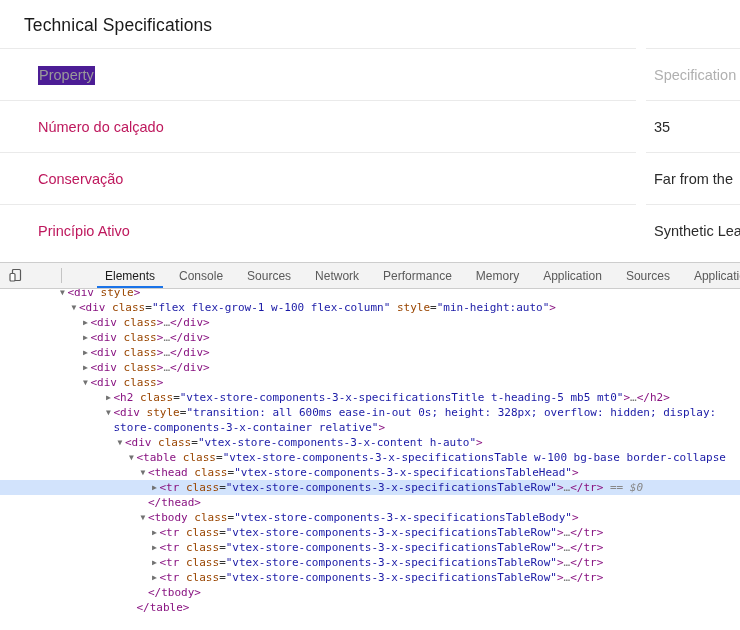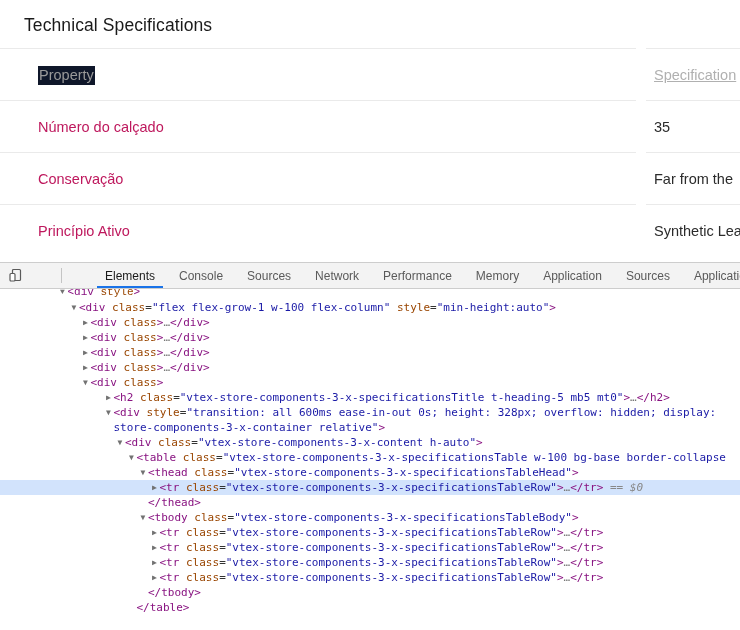--- a/index.html
+++ b/index.html
@@ -56,27 +56,26 @@
   }
   #spec-table td.spec-cell {
     border-top: 1px solid #eaeaea;
     padding-left: 8px;
     color: #2b2b2b;
   }
   #spec-table tr.head-row td {
     color: #a8a8a8;
   }
   #spec-table tr.head-row td.prop-cell .hl {
-    background: #0f172a;
+    background: #4c1d95;
     color: #9a9a9a;
     padding: 1px 1px 2px 1px;
   }
   #spec-table tr.head-row td.spec-cell {
     color: #b0b0b0;
-    text-decoration: underline;
   }
 
   
   #devtools {
     position: absolute;
     left: 0; top: 262px;
     width: 740px; height: 368px;
     background: #ffffff;
     border-top: 1px solid #cdcdcd;
     overflow: hidden;
@@ -257,21 +256,21 @@
         <span>
           <svg width="11" height="11" viewBox="0 0 11 11" aria-hidden="true">
             <circle cx="5.5" cy="5.5" r="3.4" fill="none" stroke="#6b6b6b" stroke-width="1.1"></circle>
           </svg>
         </span>
       </div>
     </div>
   </div>
 
   <div id="dom-tree">
-      <div class="dom-line" style="margin-top: -4px; font-family: Liberation Mono, monospace;"><span class="ind" style="width: 57.5px;"></span><span class="tw">▼</span><span class="tg">&lt;div</span><span class="at"> style</span><span class="tg">&gt;</span></div>
+      <div class="dom-line" style="margin-top: -4px;"><span class="ind" style="width: 57.5px;"></span><span class="tw">▼</span><span class="tg">&lt;div</span><span class="at"> style</span><span class="tg">&gt;</span></div>
       <div class="dom-line"><span class="ind" style="width: 69px;"></span><span class="tw">▼</span><span class="tg">&lt;div</span><span class="at"> class</span><span class="pn">=</span><span class="av">"flex flex-grow-1 w-100 flex-column"</span><span class="at"> style</span><span class="pn">=</span><span class="av">"min-height:auto"</span><span class="tg">&gt;</span></div>
       <div class="dom-line"><span class="ind" style="width: 80.5px;"></span><span class="tw">▶</span><span class="tg">&lt;div</span><span class="at"> class</span><span class="tg">&gt;</span><span class="el">…</span><span class="tg">&lt;/div&gt;</span></div>
       <div class="dom-line"><span class="ind" style="width: 80.5px;"></span><span class="tw">▶</span><span class="tg">&lt;div</span><span class="at"> class</span><span class="tg">&gt;</span><span class="el">…</span><span class="tg">&lt;/div&gt;</span></div>
       <div class="dom-line"><span class="ind" style="width: 80.5px;"></span><span class="tw">▶</span><span class="tg">&lt;div</span><span class="at"> class</span><span class="tg">&gt;</span><span class="el">…</span><span class="tg">&lt;/div&gt;</span></div>
       <div class="dom-line"><span class="ind" style="width: 80.5px;"></span><span class="tw">▶</span><span class="tg">&lt;div</span><span class="at"> class</span><span class="tg">&gt;</span><span class="el">…</span><span class="tg">&lt;/div&gt;</span></div>
       <div class="dom-line"><span class="ind" style="width: 80.5px;"></span><span class="tw">▼</span><span class="tg">&lt;div</span><span class="at"> class</span><span class="tg">&gt;</span></div>
       <div class="dom-line"><span class="ind" style="width: 103.5px;"></span><span class="tw">▶</span><span class="tg">&lt;h2</span><span class="at"> class</span><span class="pn">=</span><span class="av">"vtex-store-components-3-x-specificationsTitle t-heading-5 mb5 mt0"</span><span class="tg">&gt;</span><span class="el">…</span><span class="tg">&lt;/h2&gt;</span></div>
       <div class="dom-line"><span class="ind" style="width: 103.5px;"></span><span class="tw">▼</span><span class="tg">&lt;div</span><span class="at"> style</span><span class="pn">=</span><span class="av">"transition: all 600ms ease-in-out 0s; height: 328px; overflow: hidden; display:</span></div>
       <div class="dom-line"><span class="ind" style="width: 103.5px;"></span><span class="tw none">▶</span><span class="av">store-components-3-x-container relative"</span><span class="tg">&gt;</span></div>
       <div class="dom-line"><span class="ind" style="width: 115px;"></span><span class="tw">▼</span><span class="tg">&lt;div</span><span class="at"> class</span><span class="pn">=</span><span class="av">"vtex-store-components-3-x-content h-auto"</span><span class="tg">&gt;</span></div>

